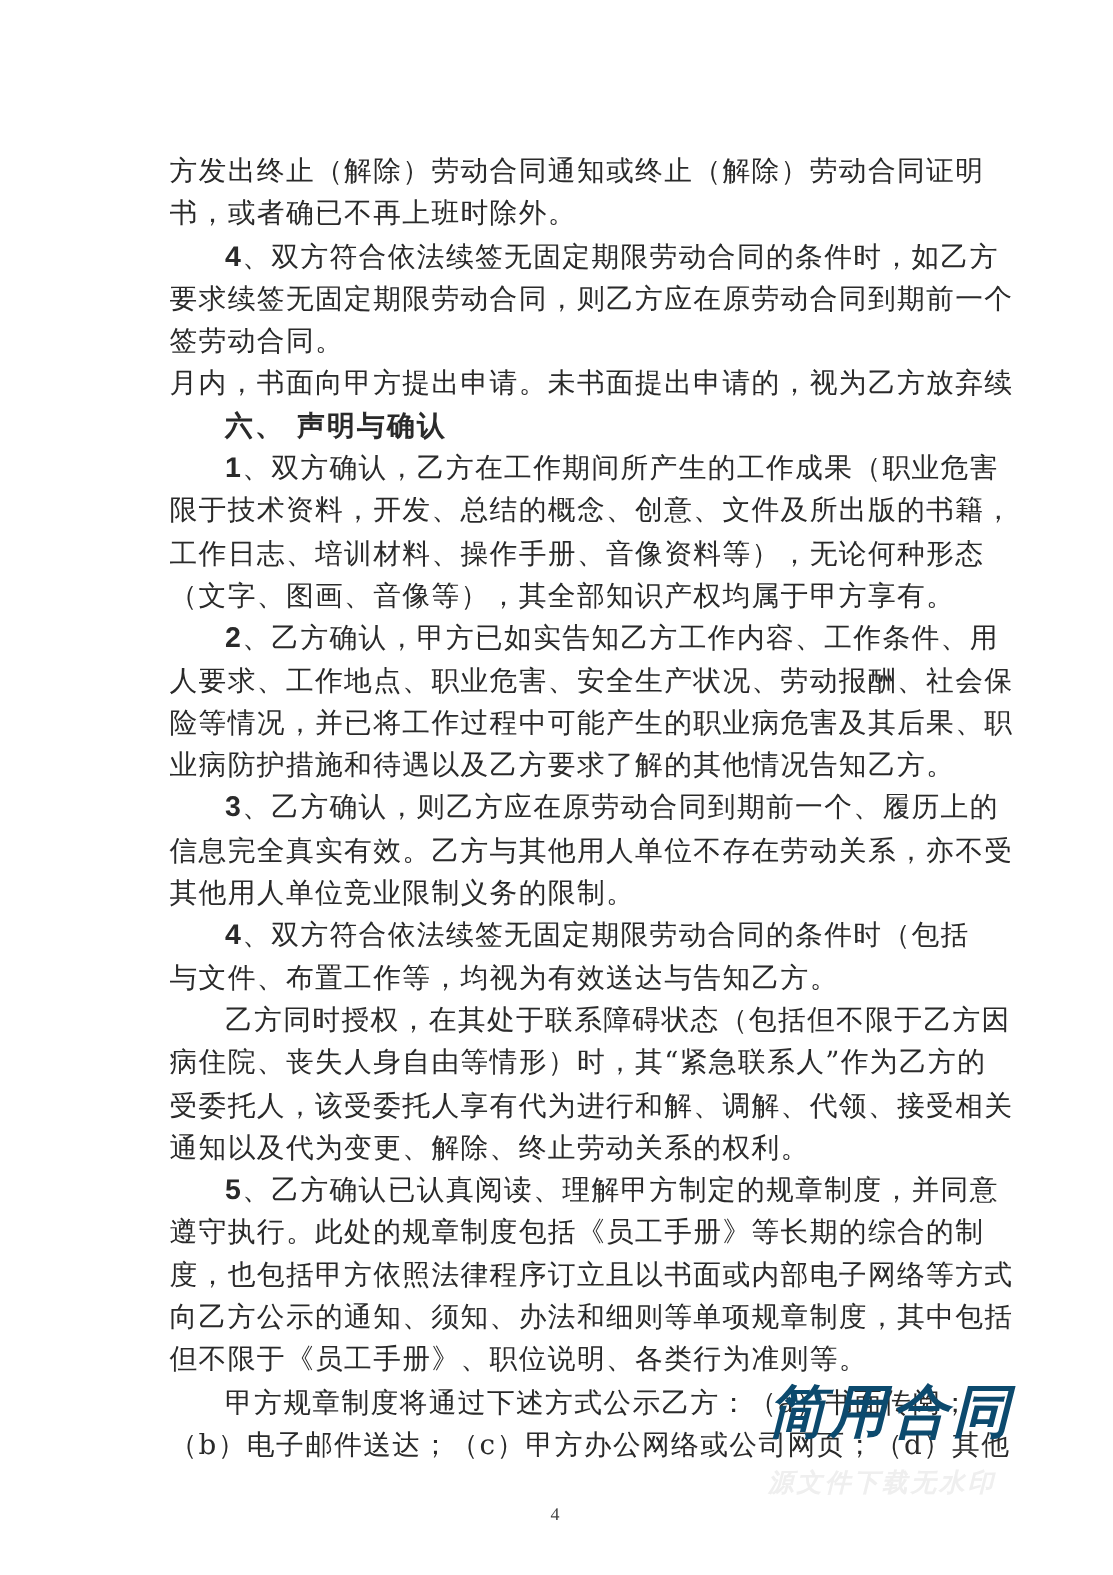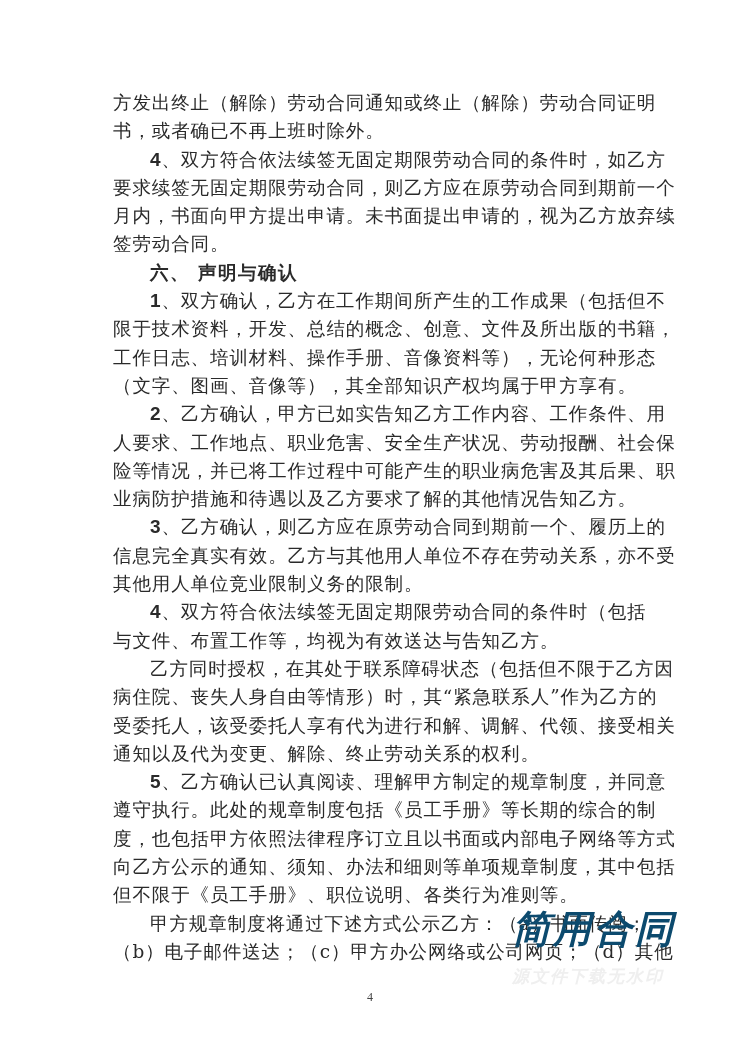--- a/index.html
+++ b/index.html
@@ -1,18 +1,18 @@
 <!DOCTYPE html>
 <html><head>
   <meta charset="utf-8">
   <style>
     html, body { margin: 0; padding: 0; background: #ffffff; }
     body { width: 742px; height: 1050px; position: relative; overflow: hidden;
            font-family: "DejaVu Serif", "Liberation Serif", serif; color: #2a2a2a; }
-    .page { position: absolute; left: 0; top: 0; width: 742px; height: 978px; background: #fff; }
+    .page { position: absolute; left: 0; top: 12px; width: 742px; height: 978px; background: #fff; }
     .content { position: absolute; left: 113px; top: 89px; width: 530px; }
     .line { height: 28.3px; line-height: 28.3px; font-size: 18.5px; white-space: nowrap;
             letter-spacing: 0.9px; }
     .indent { padding-left: 37px; }
     .heading { font-weight: bold; letter-spacing: 1.5px; }
     .num { font-family: "Liberation Sans", "DejaVu Sans", sans-serif; font-weight: bold; font-size: 19px; }
     .page-number { position: absolute; left: 367px; top: 990px; font-size: 12px;
                    font-family: "Liberation Serif", serif; color: #444; }
     .wm { position: absolute; left: 512px; font-family: "DejaVu Sans", sans-serif; font-style: italic;
           font-weight: bold; color: #0c4a6e; white-space: nowrap; }
@@ -21,24 +21,24 @@
   </style>
 </head>
 <body>
 
 <div class="page">
   <div class="content" id="content">
       <div class="line"><span>方发出终止（解除）劳动合同通知或终止（解除）劳动合同证明</span></div>
       <div class="line"><span>书，或者确已不再上班时除外。</span></div>
       <div class="line indent"><span class="num">4</span><span>、双方符合依法续签无固定期限劳动合同的条件时，如乙方</span></div>
       <div class="line"><span>要求续签无固定期限劳动合同，则乙方应在原劳动合同到期前一个</span></div>
+      <div class="line"><span>签劳动合同。</span></div>
       <div class="line"><span>月内，书面向甲方提出申请。未书面提出申请的，视为乙方放弃续</span></div>
-      <div class="line"><span>签劳动合同。</span></div>
       <div class="line indent heading"><span>六、 声明与确认</span></div>
-      <div class="line indent"><span class="num">1</span><span>、双方确认，乙方在工作期间所产生的工作成果（包括但不</span></div>
+      <div class="line indent"><span class="num">1</span><span>、双方确认，乙方在工作期间所产生的工作成果（职业危害</span></div>
       <div class="line"><span>限于技术资料，开发、总结的概念、创意、文件及所出版的书籍，</span></div>
       <div class="line"><span>工作日志、培训材料、操作手册、音像资料等），无论何种形态</span></div>
       <div class="line"><span>（文字、图画、音像等），其全部知识产权均属于甲方享有。</span></div>
       <div class="line indent"><span class="num">2</span><span>、乙方确认，甲方已如实告知乙方工作内容、工作条件、用</span></div>
       <div class="line"><span>人要求、工作地点、职业危害、安全生产状况、劳动报酬、社会保</span></div>
       <div class="line"><span>险等情况，并已将工作过程中可能产生的职业病危害及其后果、职</span></div>
       <div class="line"><span>业病防护措施和待遇以及乙方要求了解的其他情况告知乙方。</span></div>
       <div class="line indent"><span class="num">3</span><span>、乙方确认，则乙方应在原劳动合同到期前一个、履历上的</span></div>
       <div class="line"><span>信息完全真实有效。乙方与其他用人单位不存在劳动关系，亦不受</span></div>
       <div class="line"><span>其他用人单位竞业限制义务的限制。</span></div>

